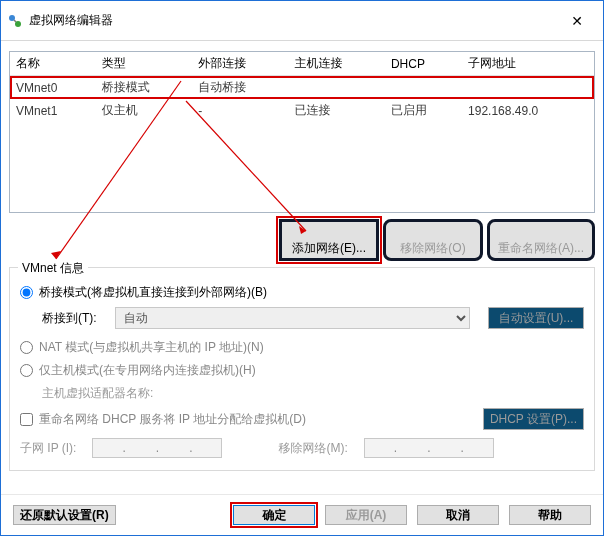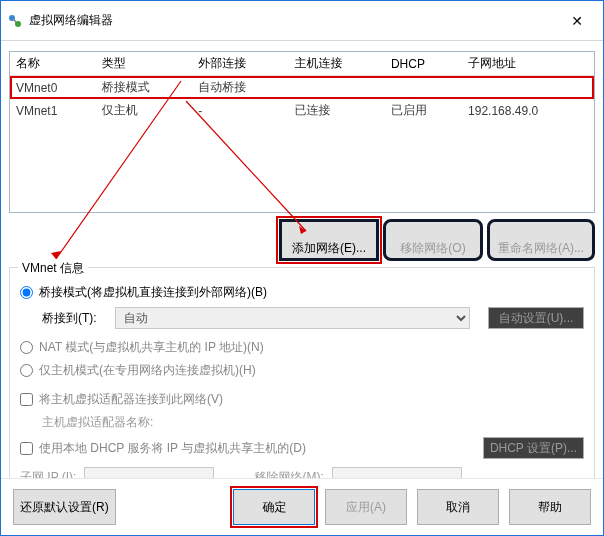--- a/index.html
+++ b/index.html
@@ -22,29 +22,29 @@
   .btn.hl { outline:2px solid #d60000; outline-offset:1px; }
   .groupbox { border:1px solid #d9d9d9; margin-top:0; padding:10px 10px 12px 10px; position:relative; }
   .groupbox-title { position:absolute; top:-8px; left:8px; background:#fff; padding:0 4px; color:#000; }
   .radio-row, .check-row { display:flex; align-items:center; gap:6px; margin:6px 0; }
   .radio-row input, .check-row input { margin:0; }
   .radio-row label, .check-row label { color:#888; }
   .radio-row.active label { color:#000; }
   .sub-row { display:flex; align-items:center; gap:18px; margin:4px 0 10px 22px; }
   .sub-row .sel { flex:1; }
   select.sel { height:22px; border:1px solid #c8c8c8; background:#efefef; color:#555; padding:0 4px; }
-  .right-btn { min-width:96px; height:22px; border:1px solid #adadad; background:#404040; color:#9a9a9a; }
-  .field-row { display:flex; align-items:center; gap:8px; margin-top:8px; }
+  .right-btn { min-width:96px; height:22px; border:1px solid #adadad; background:#0c4a6e; color:#9a9a9a; }
+  .field-row { display:flex; align-items:center; gap:16px; margin-top:8px; }
   .field-row .lbl { color:#9a9a9a; }
   .ip-box { display:inline-flex; border:1px solid #c8c8c8; height:20px; align-items:center; background:#f3f3f3; }
   .ip-box input { width:28px; border:none; text-align:center; background:transparent; height:18px; color:#888; }
   .ip-box span { color:#888; padding:0 1px; }
   .footer { display:flex; align-items:center; padding:10px 12px; gap:10px; border-top:1px solid #e8e8e8; position:absolute; bottom:0; left:0; right:0; background:#fff;}
   .footer-left { flex:1; }
-  .btn2 { min-width:82px; height:36px; border:1px solid #adadad; background:#e1e1e1; }
+  .btn2 { min-width:82px; height:20px; border:1px solid #adadad; background:#e1e1e1;font-weight:bold; }
   .btn2.primary { border:1px solid #0078d7;padding-left:7px; }
   .btn2.hl { outline:2px solid #d60000; outline-offset:1px; }
   .btn2.disabled { color:#9a9a9a; }
   .annot-line { position:absolute; pointer-events:none; }
   .static { color:#9a9a9a; margin-left:22px; }
 </style>
 </head>
 <body>
 
 <div class="window">
@@ -122,29 +122,25 @@
         <input type="radio" style="">
         <label>NAT 模式(与虚拟机共享主机的 IP 地址)(N)</label>
         <span style="flex:1"></span>
       </div>
 
       <div class="radio-row">
         <input type="radio" style="">
         <label>仅主机模式(在专用网络内连接虚拟机)(H)</label>
       </div>
 
-      <div class="check-row" style="margin-top:12px">
-        <input type="checkbox" style="">
-        <label>将主机虚拟适配器连接到此网络(V)</label>
-      </div>
       <div class="static">主机虚拟适配器名称:</div>
 
       <div class="check-row">
         <input type="checkbox" style="">
-        <label>使用本地 DHCP 服务将 IP 与虚拟机共享主机的(D)</label>
+        <label>重命名网络 DHCP 服务将 IP 地址分配给虚拟机(D)</label>
         <span style="flex:1"></span>
         <button class="right-btn">DHCP 设置(P)...</button>
       </div>
 
       <div class="field-row">
         <span class="lbl">子网 IP (I):</span>
         <span class="ip-box">
           <input style="">
             <span>.</span>
             <input style="">

